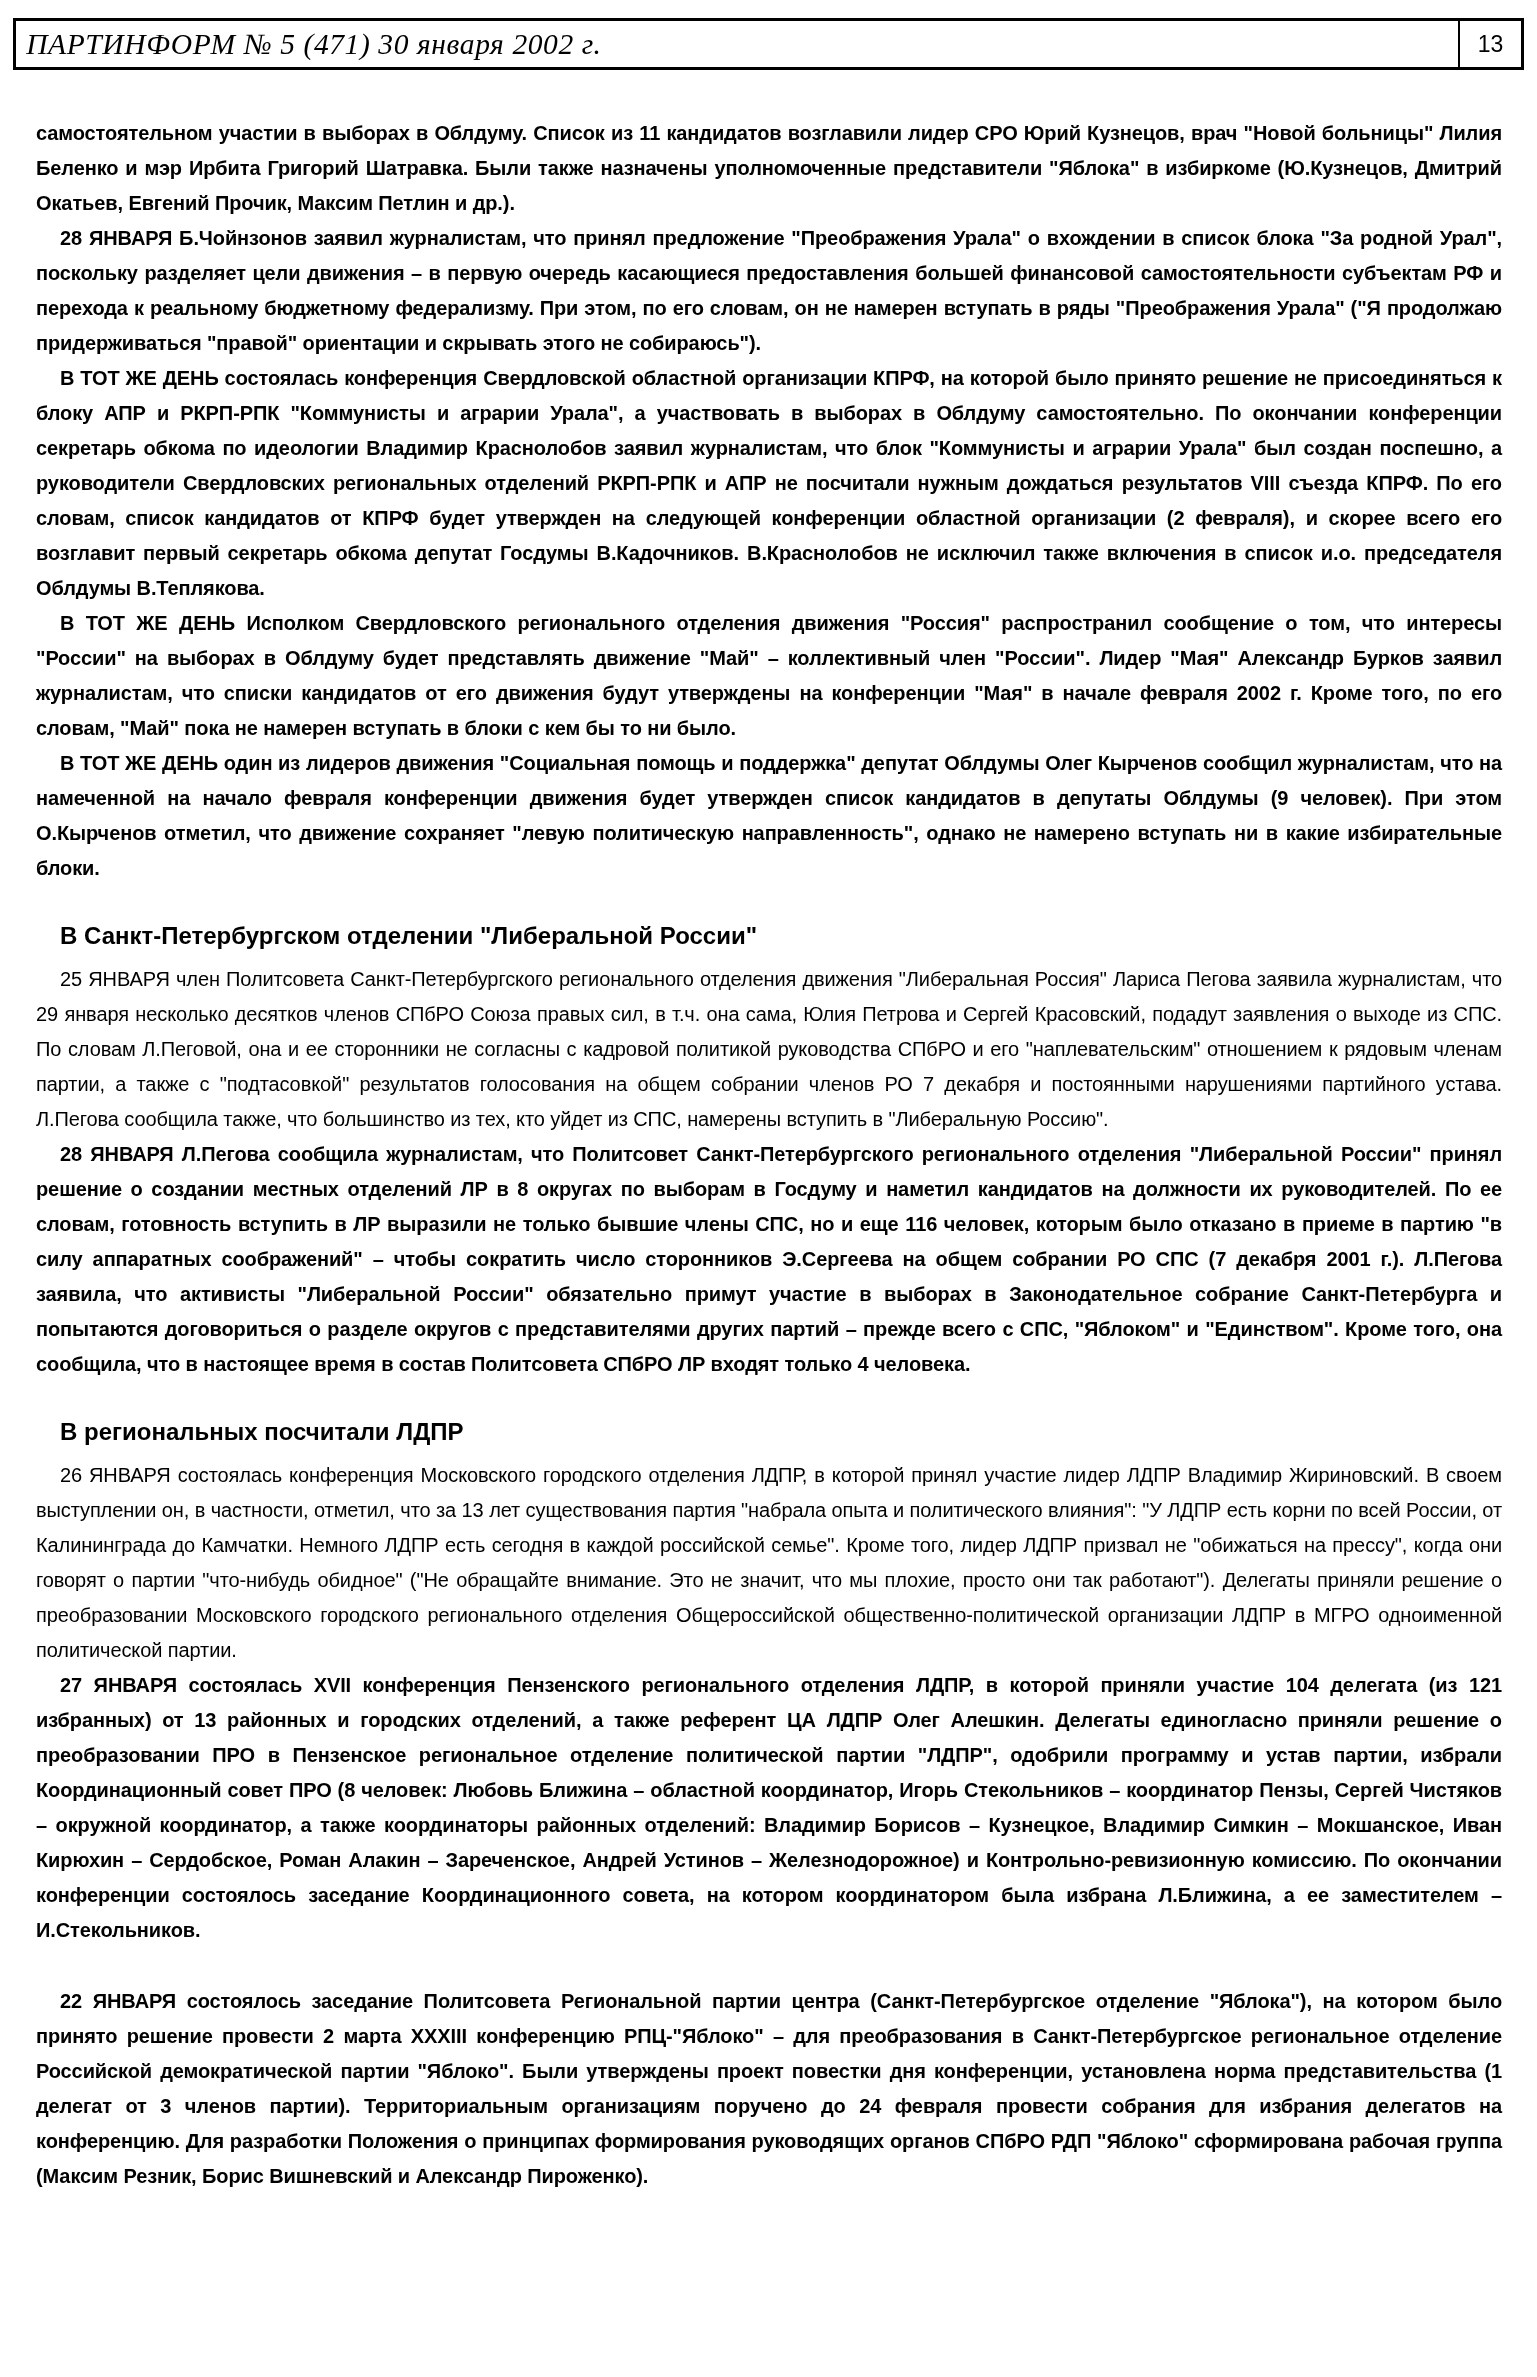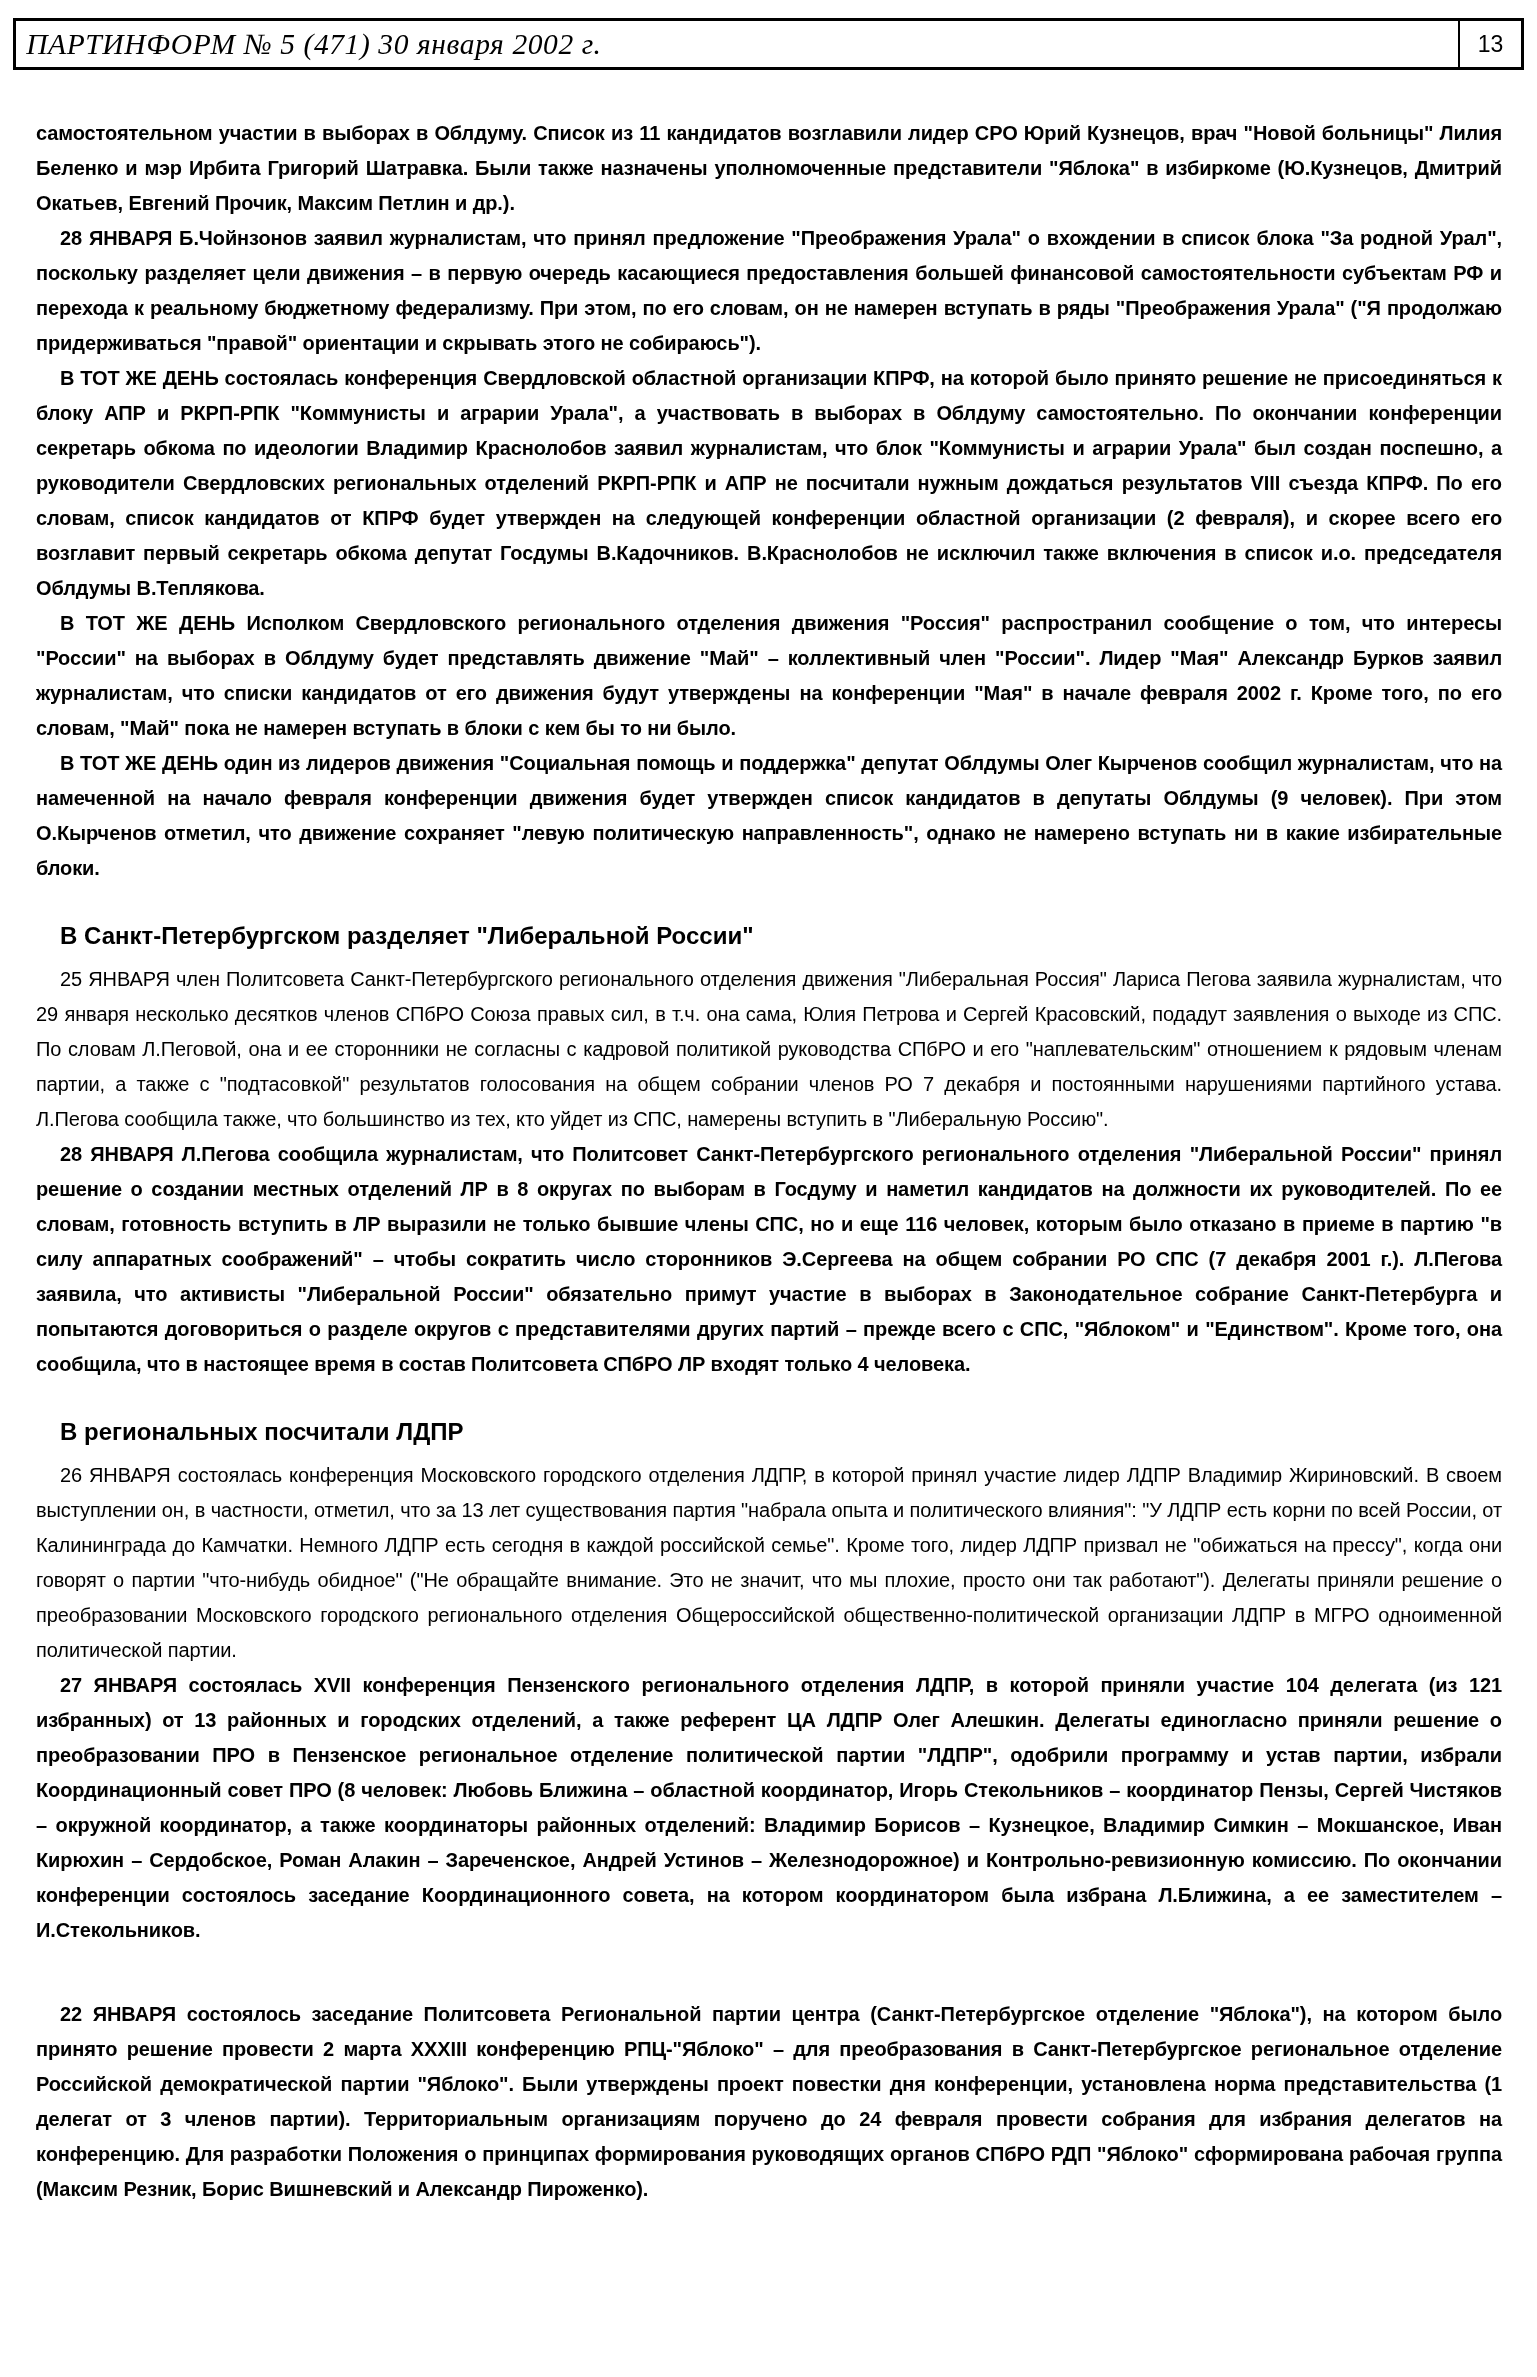--- a/index.html
+++ b/index.html
@@ -46,21 +46,21 @@
   }
   .para {
     font-size: 20px;
     line-height: 35px;
     letter-spacing: -0.1px;
     text-align: justify;
     margin: 0;
   }
   .b { font-weight: bold; }
   .indent { text-indent: 24px; }
-  .gap-top { margin-top: 49px; }
+  .gap-top { margin-top: 36px; }
   .sec-heading {
     font-weight: bold;
     font-size: 24px;
     line-height: 29.5px;
     margin: 35px 0 11.5px 0;
     padding-left: 24px;
     text-align: left;
   }
 </style>
 </head>
@@ -78,21 +78,21 @@
     <p class="para b">самостоятельном участии в выборах в Облдуму. Список из 11 кандидатов возглавили лидер СРО Юрий Кузнецов, врач "Новой больницы" Лилия Беленко и мэр Ирбита Григорий Шатравка. Были также назначены уполномоченные представители "Яблока" в избиркоме (Ю.Кузнецов, Дмитрий Окатьев, Евгений Прочик, Максим Петлин и др.).</p>
 
     <p class="para b indent">28 ЯНВАРЯ Б.Чойнзонов заявил журналистам, что принял предложение "Преображения Урала" о вхождении в список блока "За родной Урал", поскольку разделяет цели движения – в первую очередь касающиеся предоставления большей финансовой самостоятельности субъектам РФ и перехода к реальному бюджетному федерализму. При этом, по его словам, он не намерен вступать в ряды "Преображения Урала" ("Я продолжаю придерживаться "правой" ориентации и скрывать этого не собираюсь").</p>
 
     <p class="para b indent">В ТОТ ЖЕ ДЕНЬ состоялась конференция Свердловской областной организации КПРФ, на которой было принято решение не присоединяться к блоку АПР и РКРП-РПК "Коммунисты и аграрии Урала", а участвовать в выборах в Облдуму самостоятельно. По окончании конференции секретарь обкома по идеологии Владимир Краснолобов заявил журналистам, что блок "Коммунисты и аграрии Урала" был создан поспешно, а руководители Свердловских региональных отделений РКРП-РПК и АПР не посчитали нужным дождаться результатов VIII съезда КПРФ. По его словам, список кандидатов от КПРФ будет утвержден на следующей конференции областной организации (2 февраля), и скорее всего его возглавит первый секретарь обкома депутат Госдумы В.Кадочников. В.Краснолобов не исключил также включения в список и.о. председателя Облдумы В.Теплякова.</p>
 
     <p class="para b indent">В ТОТ ЖЕ ДЕНЬ Исполком Свердловского регионального отделения движения "Россия" распространил сообщение о том, что интересы "России" на выборах в Облдуму будет представлять движение "Май" – коллективный член "России". Лидер "Мая" Александр Бурков заявил журналистам, что списки кандидатов от его движения будут утверждены на конференции "Мая" в начале февраля 2002 г. Кроме того, по его словам, "Май" пока не намерен вступать в блоки с кем бы то ни было.</p>
 
     <p class="para b indent">В ТОТ ЖЕ ДЕНЬ один из лидеров движения "Социальная помощь и поддержка" депутат Облдумы Олег Кырченов сообщил журналистам, что на намеченной на начало февраля конференции движения будет утвержден список кандидатов в депутаты Облдумы (9 человек). При этом О.Кырченов отметил, что движение сохраняет "левую политическую направленность", однако не намерено вступать ни в какие избирательные блоки.</p>
 
-    <h2 class="sec-heading">В Санкт-Петербургском разделяет "Либеральной России"</h2>
+    <h2 class="sec-heading">В Санкт-Петербургском отделении "Либеральной России"</h2>
 
     <p class="para indent">25 ЯНВАРЯ член Политсовета Санкт-Петербургского регионального отделения движения "Либеральная Россия" Лариса Пегова заявила журналистам, что 29 января несколько десятков членов СПбРО Союза правых сил, в т.ч. она сама, Юлия Петрова и Сергей Красовский, подадут заявления о выходе из СПС. По словам Л.Пеговой, она и ее сторонники не согласны с кадровой политикой руководства СПбРО и его "наплевательским" отношением к рядовым членам партии, а также с "подтасовкой" результатов голосования на общем собрании членов РО 7 декабря и постоянными нарушениями партийного устава. Л.Пегова сообщила также, что большинство из тех, кто уйдет из СПС, намерены вступить в "Либеральную Россию".</p>
 
     <p class="para b indent">28 ЯНВАРЯ Л.Пегова сообщила журналистам, что Политсовет Санкт-Петербургского регионального отделения "Либеральной России" принял решение о создании местных отделений ЛР в 8 округах по выборам в Госдуму и наметил кандидатов на должности их руководителей. По ее словам, готовность вступить в ЛР выразили не только бывшие члены СПС, но и еще 116 человек, которым было отказано в приеме в партию "в силу аппаратных соображений" – чтобы сократить число сторонников Э.Сергеева на общем собрании РО СПС (7 декабря 2001 г.). Л.Пегова заявила, что активисты "Либеральной России" обязательно примут участие в выборах в Законодательное собрание Санкт-Петербурга и попытаются договориться о разделе округов с представителями других партий – прежде всего с СПС, "Яблоком" и "Единством". Кроме того, она сообщила, что в настоящее время в состав Политсовета СПбРО ЛР входят только 4 человека.</p>
 
     <h2 class="sec-heading">В региональных посчитали ЛДПР</h2>
 
     <p class="para indent">26 ЯНВАРЯ состоялась конференция Московского городского отделения ЛДПР, в которой принял участие лидер ЛДПР Владимир Жириновский. В своем выступлении он, в частности, отметил, что за 13 лет существования партия "набрала опыта и политического влияния": "У ЛДПР есть корни по всей России, от Калининграда до Камчатки. Немного ЛДПР есть сегодня в каждой российской семье". Кроме того, лидер ЛДПР призвал не "обижаться на прессу", когда они говорят о партии "что-нибудь обидное" ("Не обращайте внимание. Это не значит, что мы плохие, просто они так работают"). Делегаты приняли решение о преобразовании Московского городского регионального отделения Общероссийской общественно-политической организации ЛДПР в МГРО одноименной политической партии.</p>
 
     <p class="para b indent">27 ЯНВАРЯ состоялась XVII конференция Пензенского регионального отделения ЛДПР, в которой приняли участие 104 делегата (из 121 избранных) от 13 районных и городских отделений, а также референт ЦА ЛДПР Олег Алешкин. Делегаты единогласно приняли решение о преобразовании ПРО в Пензенское региональное отделение политической партии "ЛДПР", одобрили программу и устав партии, избрали Координационный совет ПРО (8 человек: Любовь Ближина – областной координатор, Игорь Стекольников – координатор Пензы, Сергей Чистяков – окружной координатор, а также координаторы районных отделений: Владимир Борисов – Кузнецкое, Владимир Симкин – Мокшанское, Иван Кирюхин – Сердобское, Роман Алакин – Зареченское, Андрей Устинов – Железнодорожное) и Контрольно-ревизионную комиссию. По окончании конференции состоялось заседание Координационного совета, на котором координатором была избрана Л.Ближина, а ее заместителем – И.Стекольников.</p>

